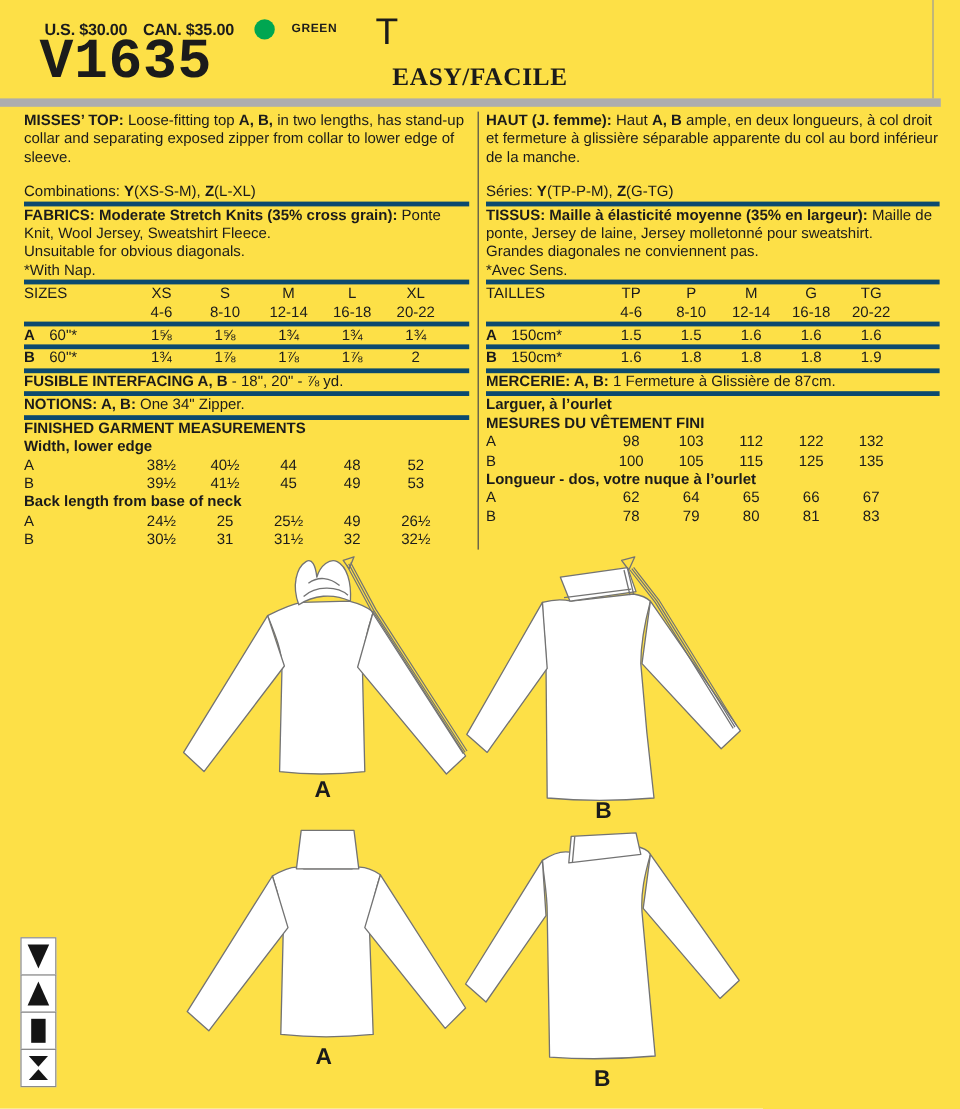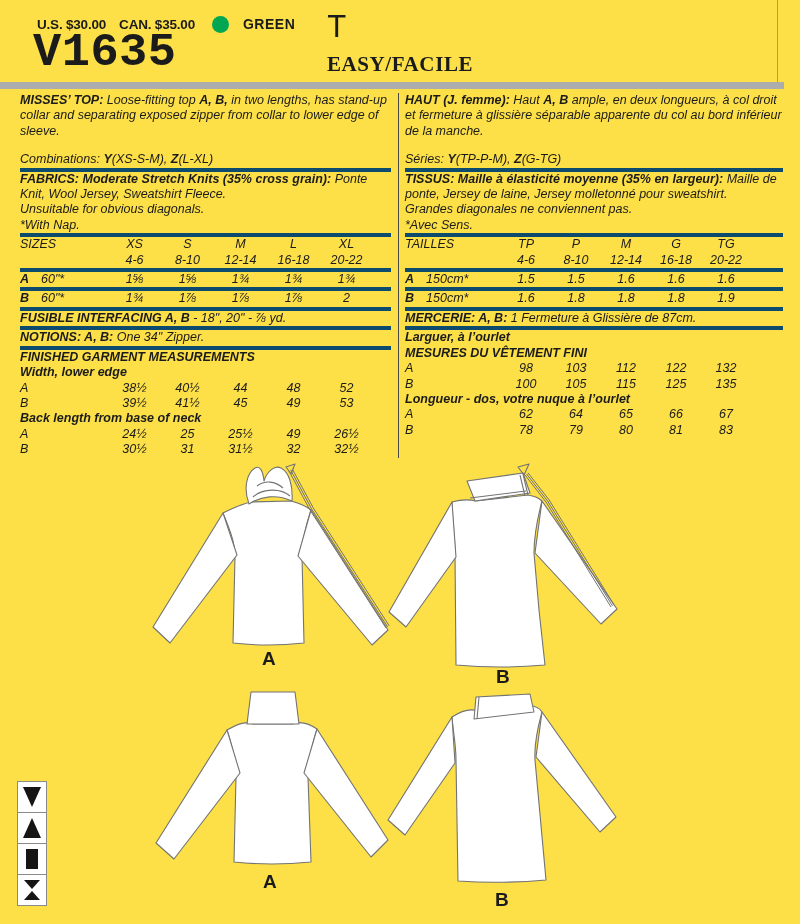--- a/index.html
+++ b/index.html
@@ -2,33 +2,33 @@
 <html><head>
 <meta charset="utf-8">
 <style>
   html,body{margin:0;padding:0;background:#fff;}
   .page{position:relative;width:800px;height:924px;background:#fde047;overflow:hidden;
         font-family:"Liberation Sans",sans-serif;color:#1b1b1b;}
   
   .price-line{position:absolute;top:12px;left:37px;display:flex;align-items:center;height:24px;}
   .price{font-weight:700;font-size:13.5px;letter-spacing:-0.2px;margin-right:13px;white-space:pre;}
   .dot{width:17px;height:17px;border-radius:50%;background:#00A651;margin:0 14px 0 4px;flex:0 0 auto;}
-  .color-name{font-weight:700;font-size:14px;letter-spacing:0.5px;}
+  .color-name{font-weight:700;font-size:10px;letter-spacing:0.5px;}
   .size-letter{font-size:31px;font-weight:500;margin-left:32px;line-height:24px;position:relative;top:3px;
                font-family:"Liberation Sans",sans-serif;}
   .pattern-number{position:absolute;left:33px;top:27px;font-family:Liberation Mono, monospace;
                   font-size:47px;font-weight:600;letter-spacing:0.5px;line-height:1.1;}
   .difficulty{position:absolute;top:52px;left:0;width:800px;text-align:center;
               font-family:"Liberation Serif",serif;font-weight:700;font-size:21px;letter-spacing:0.6px;}
   .gray-bar{position:absolute;top:82px;left:0;width:784px;height:7px;background:#adadad;}
   .flap-line{position:absolute;top:0;left:777px;width:1px;height:82px;background:#9a9a9a;}
   
   .columns{position:absolute;top:93px;left:20px;width:763px;display:flex;align-items:stretch;
            font-size:12.5px;line-height:15.4px;}
-  .col{width:371px;font-style:italic;}
+  .col{width:371px;}
   .col-fr{flex:1;}
   .vdivider{width:1px;background:#4a4a4a;margin:0 6px 0 7px;}
   .para,.line{margin:0;}
   .b,.bold{font-weight:700;}
   .rule{border-bottom:4px solid #0c4a6e;}
   .gap-top{margin-top:13px;}
   
   .trow{display:grid;grid-template-columns:88px repeat(5,53px);align-items:baseline;}
   .col-fr .trow{grid-template-columns:96px repeat(5,50px);}
   .tnum{text-align:center;}

